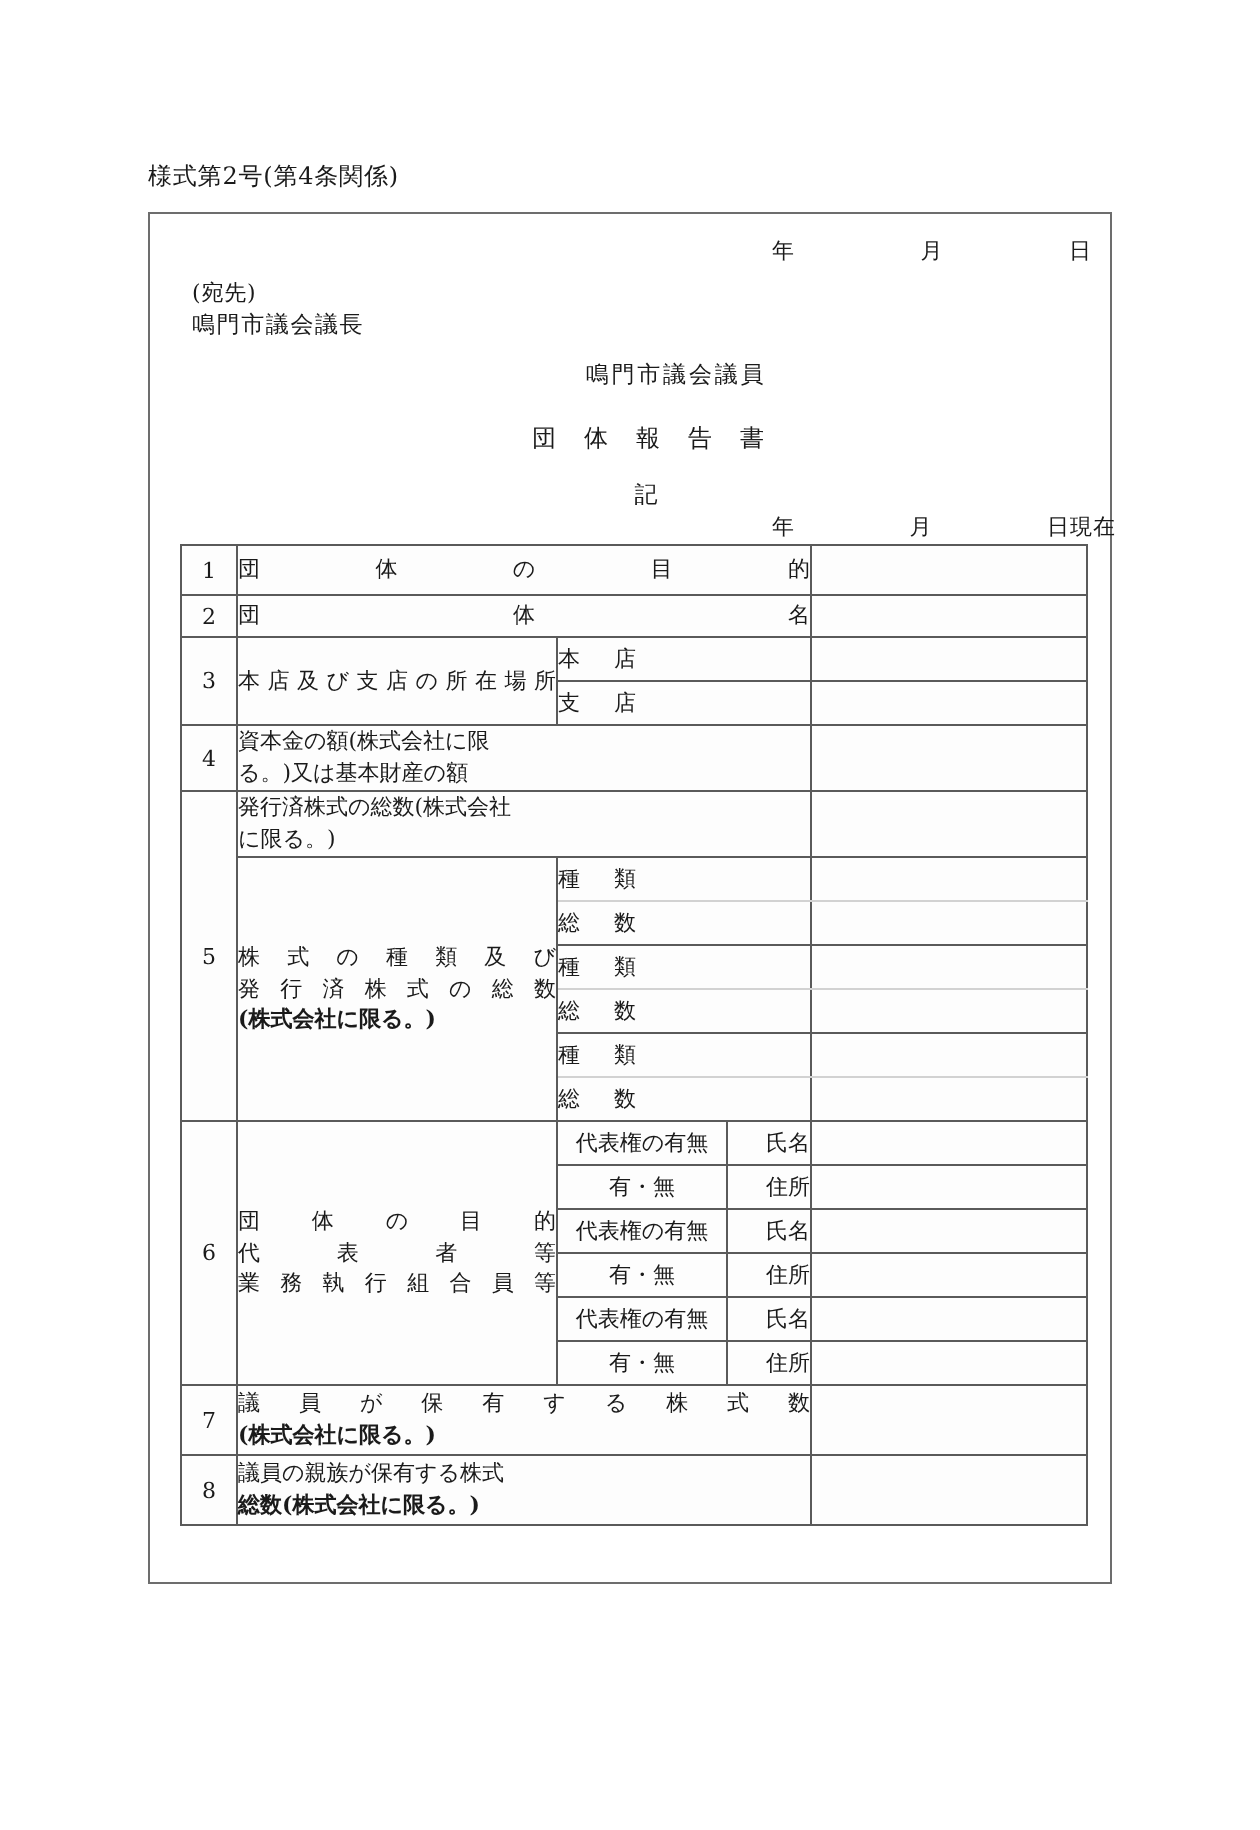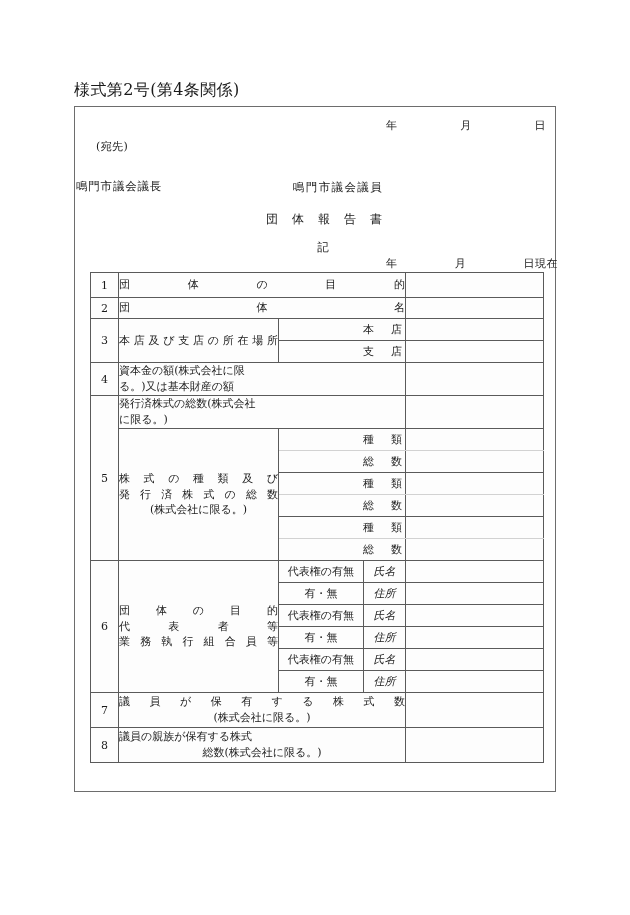--- a/index.html
+++ b/index.html
@@ -14,21 +14,21 @@
     color: #1a1a1a;
     position: relative;
     overflow: hidden;
   }
 
   
   .form-no {
     position: absolute;
     left: 74px;
     top: 80px;
-    font-size: 16px;
+    font-size: 12px;
     letter-spacing: 0.4px;
     white-space: nowrap;
   }
 
   
   .page-frame {
     position: absolute;
     left: 74px;
     top: 106px;
     width: 482px;
@@ -53,26 +53,25 @@
   .addressee-label {
     position: absolute;
     left: 96px;
     top: 139px;
     font-size: 11px;
     letter-spacing: 0.4px;
     white-space: nowrap;
   }
   .addressee-name {
     position: absolute;
-    left: 76px;
+    left: 96px;
     top: 155px;
     font-size: 11.5px;
     letter-spacing: 0.8px;
     white-space: nowrap;
-    margin-top: 24px;
   }
 
   .council-member {
     position: absolute;
     left: 0;
     top: 180px;
     width: 630px;
     text-align: center;
     padding-left: 46px;
     box-sizing: border-box;
@@ -149,38 +148,37 @@
     line-height: 1.45;
   }
   
   .spread {
     display: block;
     text-align: justify;
     text-align-last: justify;
     letter-spacing: 0px;
   }
   .plain   { display: block; text-align: left; }
-  .centered{ display: block; text-align: center; }
+  .centered{ display: block; text-align: left; font-weight: bold; }
 
   td.sub {
-    text-align: right;
+    text-align: left;
     letter-spacing: 3px;
     padding: 2px 0;
   }
   td.sub-tight {
     text-align: center;
     letter-spacing: 0px;
     padding: 2px 0;
     margin-left: 24px;
   }
   td.sub-name {
-    text-align: center;
+    text-align: right;
     letter-spacing: 0px;
     padding: 2px 0;
-    font-style: italic;
   }
   td.value { background: #fdfdfd; }
 
   
   .sep-light { border-bottom: 1px solid #d2d2d2 !important; }
 </style>
 </head>
 <body>
 
 <div class="form-no">様式第2号(第4条関係)</div>

